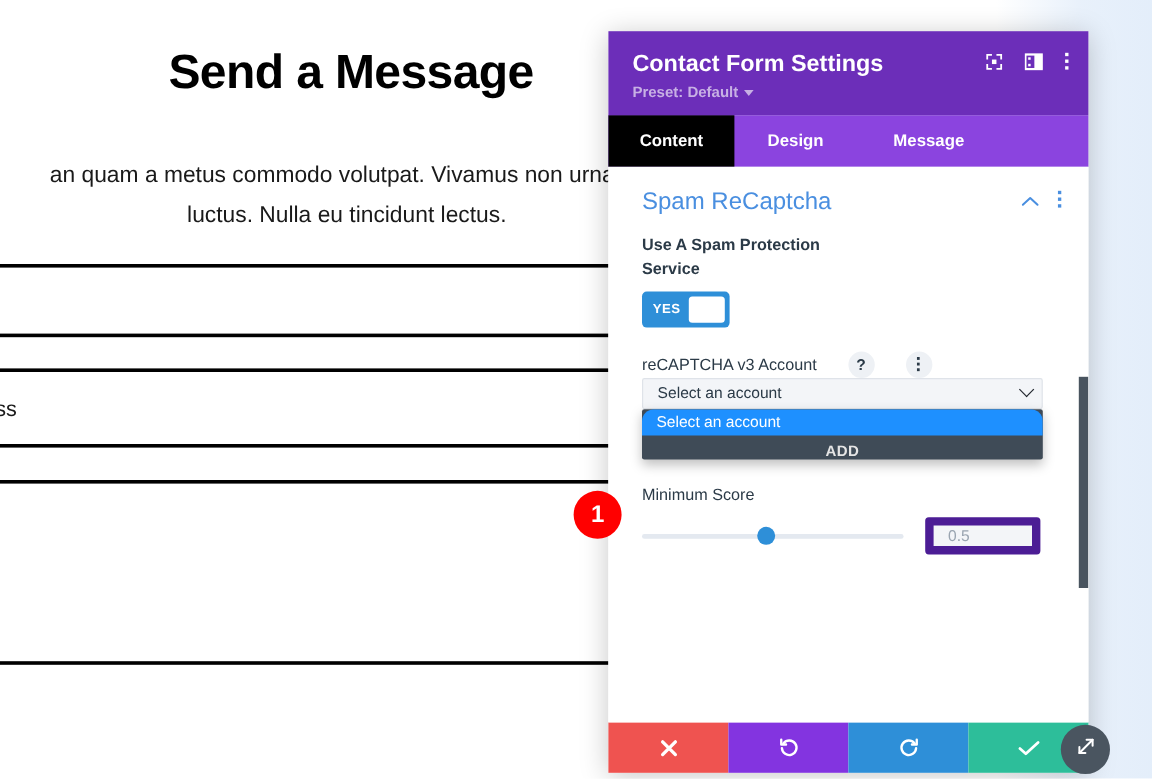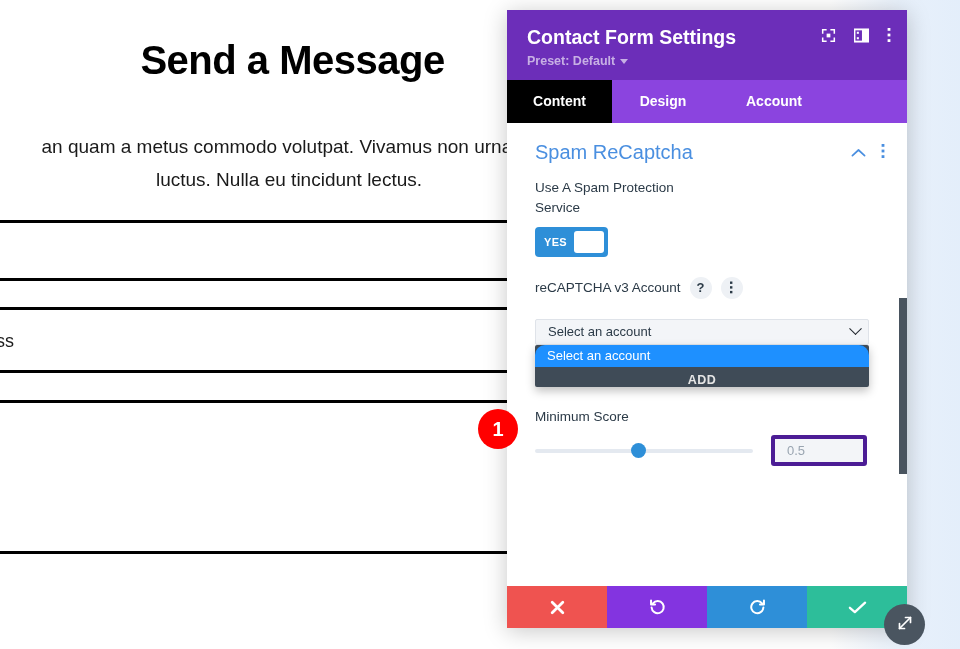--- a/index.html
+++ b/index.html
@@ -78,21 +78,21 @@
     bottom: 0;
     width: 130px;
     background: linear-gradient(to right, rgba(232,240,250,0) 0%, rgba(228,238,250,0.85) 55%, rgba(226,237,250,0.95) 100%);
     pointer-events: none;
   }
 
   
   #settings-modal {
     position: absolute;
     left: 507px;
-    top: 10px;
+    top: 26px;
     width: 400px;
     height: 618px;
     background: #ffffff;
     box-shadow: 0 3px 22px rgba(0,0,0,0.22);
     display: flex;
     flex-direction: column;
     overflow: visible;
   }
 
   
@@ -188,21 +188,21 @@
   }
 
   .field-block { padding: 6px 28px 0 28px; }
 
   .field-label {
     font-size: 13.5px;
     color: #2b3a47;
     line-height: 1.45;
     margin-bottom: 9px;
   }
-  .field-label.wrap { max-width: 175px; }
+  .field-label.wrap { max-width: 175px; font-weight: bold; }
 
   
   #toggle-spam {
     width: 73px;
     height: 30px;
     background: #2e8fd8;
     border-radius: 4px;
     display: flex;
     align-items: center;
     cursor: pointer;
@@ -249,22 +249,22 @@
     border-left: 4px solid transparent;
     border-right: 4px solid transparent;
   }
   .updown-arrows i.up   { border-bottom: 5px solid #3c4a57; }
   .updown-arrows i.down { border-top: 5px solid #3c4a57; }
 
   
   #recaptcha-label-row {
     display: flex;
     align-items: center;
-    gap: 9px;
-    margin-bottom: 20px;
+    gap: 26px;
+    margin-bottom: 0;
   }
   #recaptcha-label-text {
     font-size: 13.5px;
     color: #2b3a47;
   }
   .round-icon-btn {
     width: 22px;
     height: 22px;
     border-radius: 50%;
     background: #eef1f5;
@@ -363,21 +363,21 @@
     width: 15px;
     height: 15px;
     border-radius: 50%;
     background: #2e8fd8;
     cursor: grab;
   }
   #min-score-value-box {
     width: 96px;
     height: 31px;
     background: #f3f5f8;
-    border: 4px solid #4c1d95;
+    border: 7px solid #4c1d95;
     border-radius: 3px;
     display: flex;
     align-items: center;
     padding: 0 12px;
     font-size: 13px;
     color: #9aa5b1;
   }
 
   
   #modal-scrollbar-track {
@@ -505,21 +505,21 @@
           <rect x="0.6" y="6.6" width="2.8" height="2.8" fill="#ffffff"></rect>
           <rect x="0.6" y="12.2" width="2.8" height="2.8" fill="#ffffff"></rect>
         </svg>
       </span>
     </div>
   </div>
 
   <div id="modal-tabs">
     <div class="tab active" id="tab-content">Content</div>
     <div class="tab" id="tab-design">Design</div>
-    <div class="tab" id="tab-advanced">Account</div>
+    <div class="tab" id="tab-advanced">Message</div>
   </div>
 
   <div id="modal-body">
 
     <div id="section-header">
       <div id="section-title">Spam ReCaptcha</div>
       <div id="section-actions">
         <span>
           <svg width="15" height="10" viewBox="0 0 15 10">
             <path d="M1.4 7.6L7.5 2l6.1 5.6" fill="none" stroke="#4a8fe0" stroke-width="1.7" stroke-linecap="round" stroke-linejoin="round"></path>

